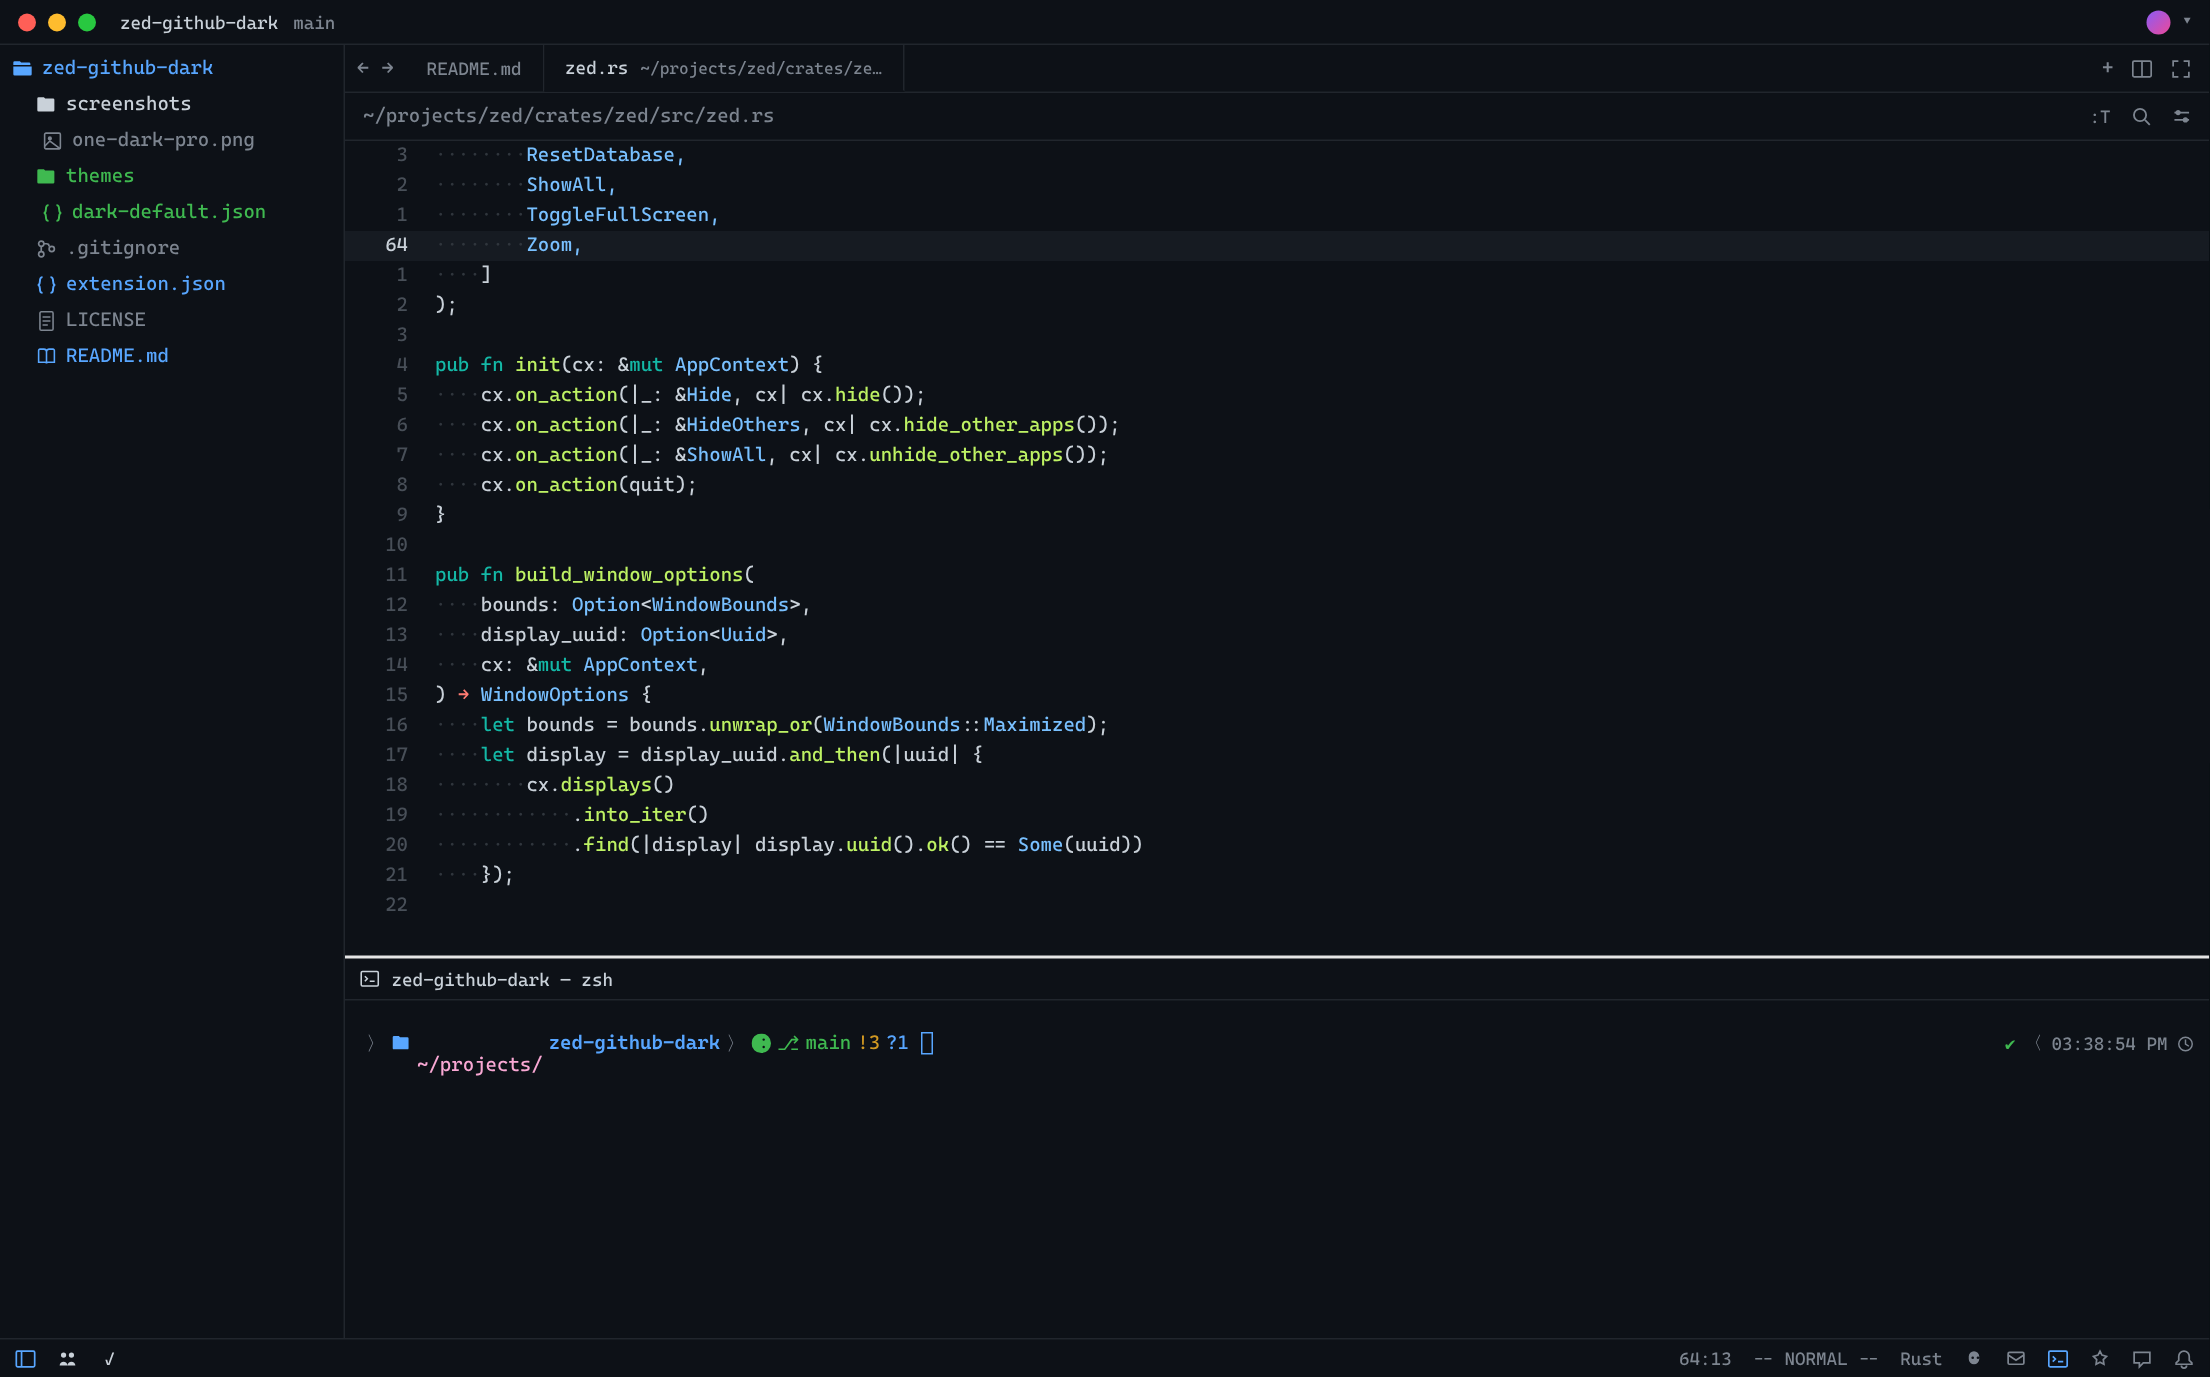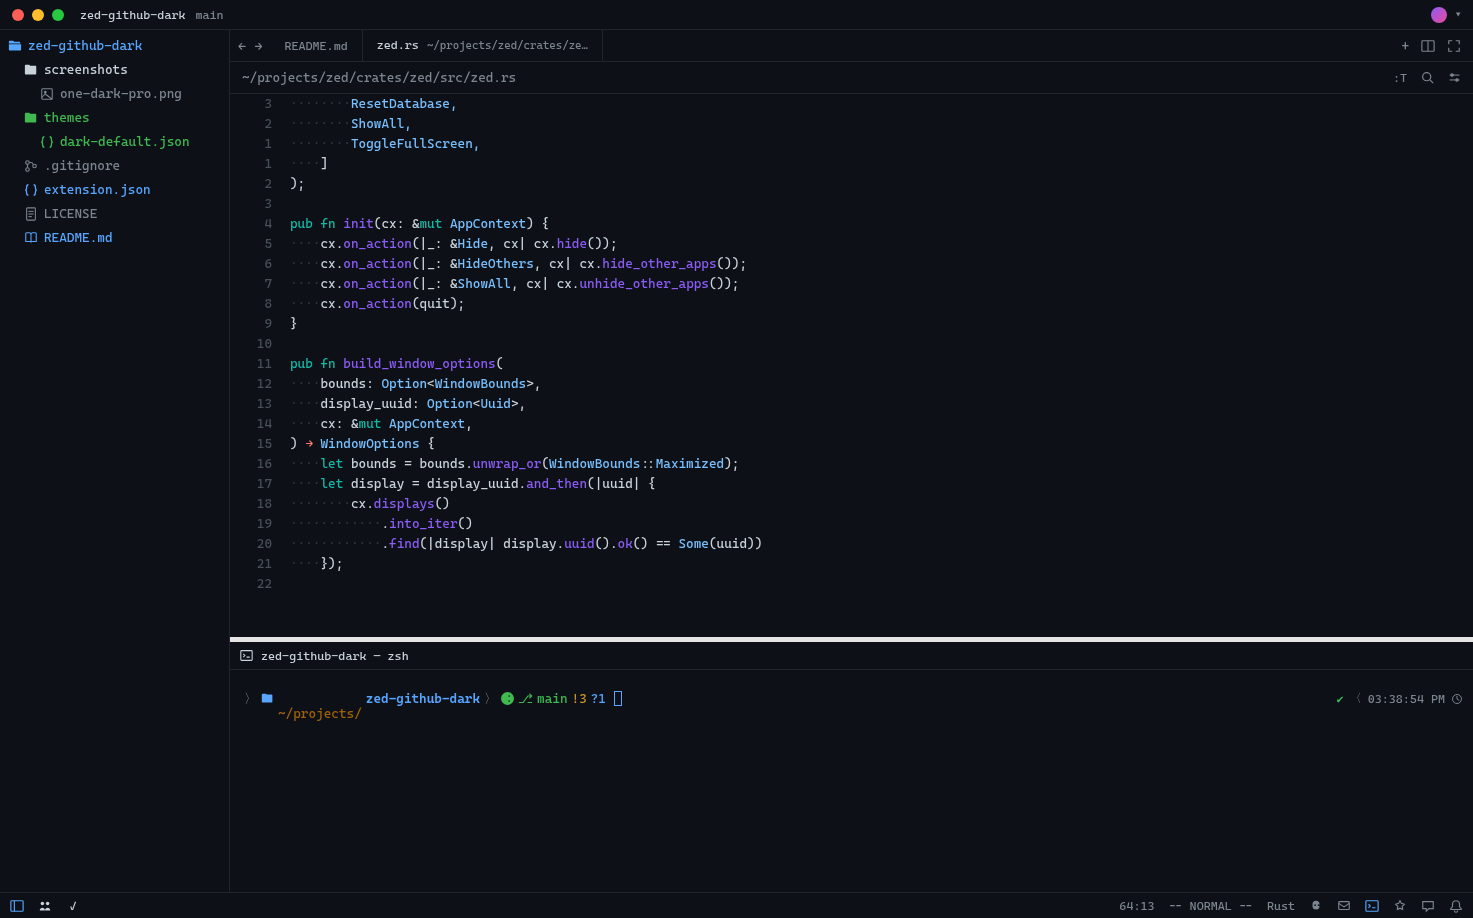--- a/index.html
+++ b/index.html
@@ -49,21 +49,21 @@
   cursor: pointer;
   font-size: 13px;
   line-height: 20px;
 }
 .tree-item.root { color: #58a6ff; font-weight: 500; }
 .tree-item.folder { color: #c9d1d9; }
 .tree-item.file { color: #7d8590; }
 .tree-item.file.green { color: #3fb950; }
 .tree-icon { width: 14px; height: 14px; display: inline-flex; align-items: center; justify-content: center; flex-shrink: 0; }
 .indent-1 { padding-left: 24px; }
-.indent-2 { padding-left: 40px; text-align: center; }
+.indent-2 { padding-left: 28px; text-align: center; }
 
 .editor-area { flex: 1; display: flex; flex-direction: column; background: #0d1117; overflow: hidden; }
 
 .tab-bar {
   height: 32px;
   background: #0d1117;
   border-bottom: 1px solid #21262d;
   display: flex;
   align-items: stretch;
 }
@@ -103,48 +103,48 @@
   text-align: right;
   padding-right: 14px;
   color: #484f58;
   flex-shrink: 0;
   user-select: none;
 }
 .code-line.current .gutter { color: #c9d1d9; }
 .code-content { flex: 1; padding-left: 4px; }
 .ws { color: #30363d; }
 .tok-kw { color: #14b8a6; }
-.tok-fn { color: #8b5cf6; }
+.tok-fn { color: #bef264; }
 .tok-type { color: #79c0ff; }
 .tok-punct { color: #c9d1d9; }
 .tok-arrow { color: #ff7b72; }
 .tok-comma { color: #79c0ff; }
 
 .terminal-area {
   height: 255px;
-  border-top: 5px solid #e5e5e5;
+  border-top: 2px solid #e5e5e5;
   background: #0d1117;
   display: flex;
   flex-direction: column;
 }
 .terminal-tab-bar {
   height: 28px;
   display: flex;
   align-items: center;
   padding: 0 10px;
   border-bottom: 1px solid #21262d;
   font-size: 12px;
   color: #c9d1d9;
   gap: 8px;
 }
 .terminal-body { flex: 1; padding: 6px 10px; font-size: 13px; }
 .prompt-line { display: flex; align-items: center; gap: 4px; }
 .prompt-apple { color: #c9d1d9; }
 .prompt-folder { color: #58a6ff; }
-.prompt-path-dim { color: #a16207; margin-top: 30px; }
+.prompt-path-dim { color: #f9a8d4; margin-top: 30px; }
 .prompt-path-bold { color: #58a6ff; font-weight: 600; }
 .prompt-git { color: #3fb950; }
 .prompt-git-y { color: #d29922; }
 .prompt-git-b { color: #58a6ff; }
 .prompt-cursor { display: inline-block; width: 8px; height: 15px; border: 1px solid #58a6ff; margin-left: 4px; }
 .prompt-time-area { margin-left: auto; display: flex; align-items: center; gap: 6px; color: #7d8590; font-size: 12px; }
 .prompt-check { color: #3fb950; }
 
 .statusbar {
   height: 26px;
@@ -317,20 +317,21 @@
             </svg>
         </span>
       </div>
     </div>
 
     <div class="code-area">
       <div id="code-lines">
           <div class="code-line"><div class="gutter">3</div><div class="code-content"><span class="ws">········</span><span class="tok-type">ResetDatabase</span><span class="tok-comma">,</span></div></div>
           <div class="code-line"><div class="gutter">2</div><div class="code-content"><span class="ws">········</span><span class="tok-type">ShowAll</span><span class="tok-comma">,</span></div></div>
           <div class="code-line"><div class="gutter">1</div><div class="code-content"><span class="ws">········</span><span class="tok-type">ToggleFullScreen</span><span class="tok-comma">,</span></div></div>
+          <div class="code-line current"><div class="gutter">64</div><div class="code-content"><span class="ws">········</span><span class="tok-type">Zoom</span><span class="tok-comma">,</span></div></div>
           <div class="code-line"><div class="gutter">1</div><div class="code-content"><span class="ws">····</span><span class="tok-punct">]</span></div></div>
           <div class="code-line"><div class="gutter">2</div><div class="code-content"><span class="tok-punct">);</span></div></div>
           <div class="code-line"><div class="gutter">3</div><div class="code-content"></div></div>
           <div class="code-line"><div class="gutter">4</div><div class="code-content"><span class="tok-kw">pub </span><span class="tok-kw">fn </span><span class="tok-fn">init</span><span class="tok-punct">(cx: &amp;</span><span class="tok-kw">mut </span><span class="tok-type">AppContext</span><span class="tok-punct">) {</span></div></div>
           <div class="code-line"><div class="gutter">5</div><div class="code-content"><span class="ws">····</span><span class="tok-punct">cx.</span><span class="tok-fn">on_action</span><span class="tok-punct">(|_: &amp;</span><span class="tok-type">Hide</span><span class="tok-punct">, cx| cx.</span><span class="tok-fn">hide</span><span class="tok-punct">());</span></div></div>
           <div class="code-line"><div class="gutter">6</div><div class="code-content"><span class="ws">····</span><span class="tok-punct">cx.</span><span class="tok-fn">on_action</span><span class="tok-punct">(|_: &amp;</span><span class="tok-type">HideOthers</span><span class="tok-punct">, cx| cx.</span><span class="tok-fn">hide_other_apps</span><span class="tok-punct">());</span></div></div>
           <div class="code-line"><div class="gutter">7</div><div class="code-content"><span class="ws">····</span><span class="tok-punct">cx.</span><span class="tok-fn">on_action</span><span class="tok-punct">(|_: &amp;</span><span class="tok-type">ShowAll</span><span class="tok-punct">, cx| cx.</span><span class="tok-fn">unhide_other_apps</span><span class="tok-punct">());</span></div></div>
           <div class="code-line"><div class="gutter">8</div><div class="code-content"><span class="ws">····</span><span class="tok-punct">cx.</span><span class="tok-fn">on_action</span><span class="tok-punct">(quit);</span></div></div>
           <div class="code-line"><div class="gutter">9</div><div class="code-content"><span class="tok-punct">}</span></div></div>
           <div class="code-line"><div class="gutter">10</div><div class="code-content"></div></div>

